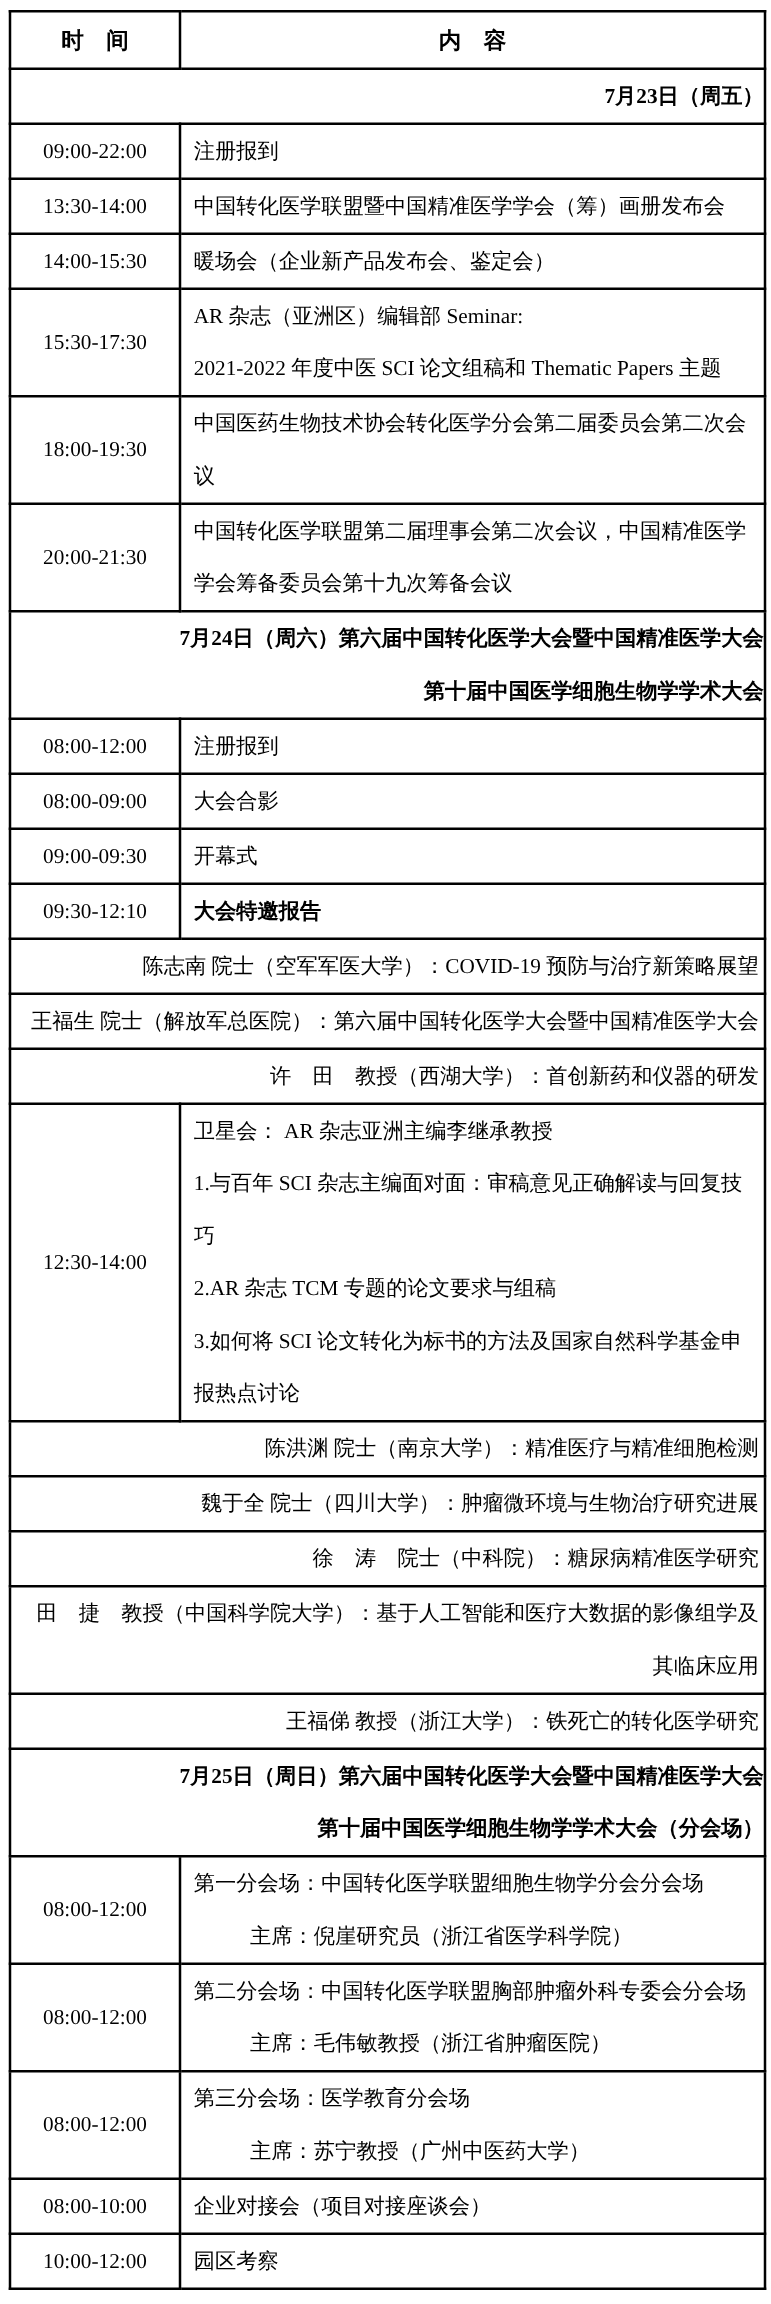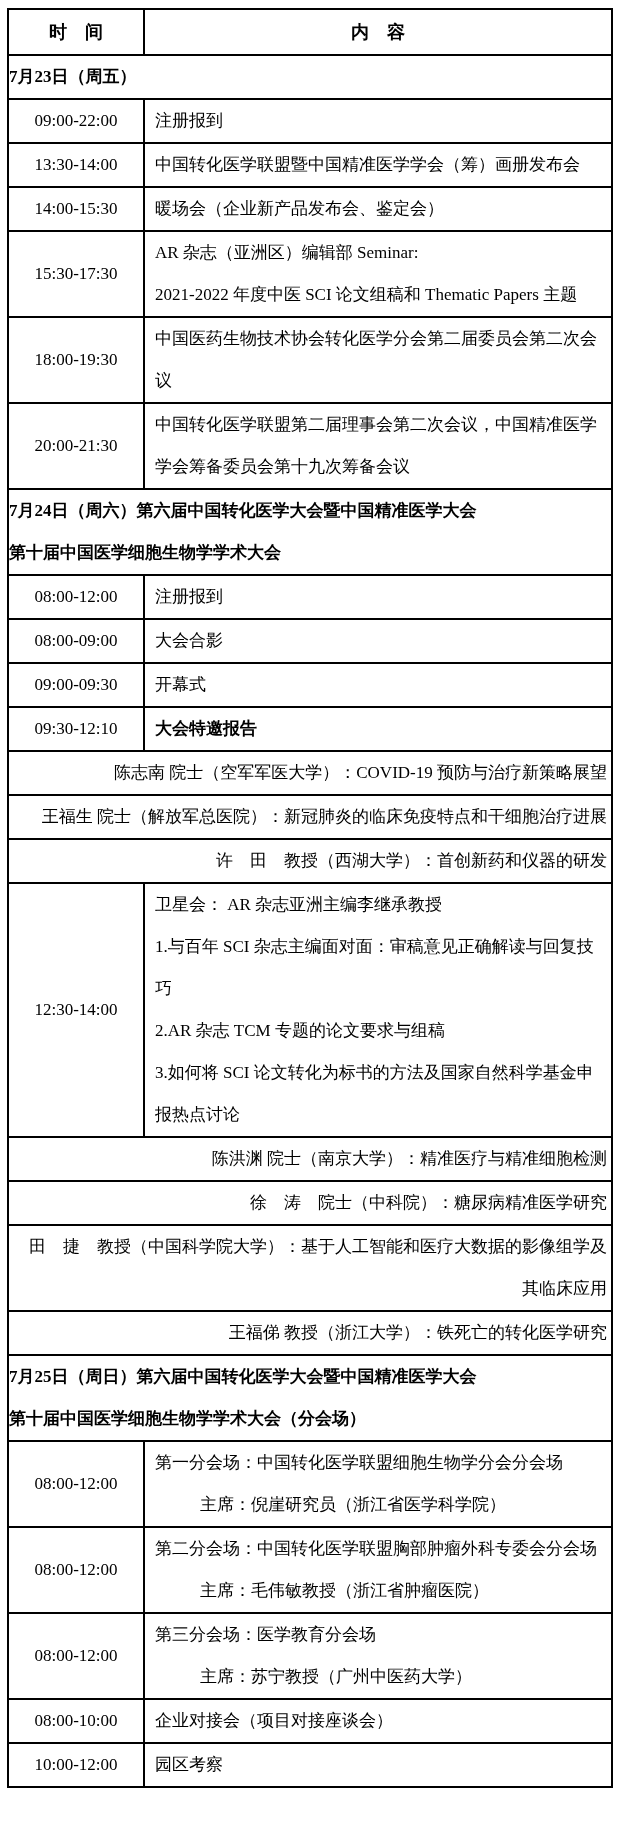--- a/index.html
+++ b/index.html
@@ -40,21 +40,21 @@
     text-align: center;
     line-height: 20px;
     margin-left: 43px;
   }
   td.content {
     padding-left: 10px;
     padding-right: 4px;
     text-align: left;
   }
   td.day {
-    text-align: left;
+    text-align: right;
     font-weight: bold;
   }
   td.full {
     padding-left: 10px;
     padding-right: 4px;
     text-align: right;
   }
   .ln { line-height: 42px; }
   .ln.b { font-weight: bold; }
   .ln.indent { padding-left: 45px; }
@@ -147,40 +147,45 @@
             <div class="ln b">大会特邀报告</div>
           </td>
         </tr>
         <tr>
           <td colspan="2" class="full">
             <div class="ln">陈志南 院士（空军军医大学）：COVID-19 预防与治疗新策略展望</div>
           </td>
         </tr>
         <tr>
           <td colspan="2" class="full">
-            <div class="ln">王福生 院士（解放军总医院）：新冠肺炎的临床免疫特点和干细胞治疗进展</div>
+            <div class="ln">王福生 院士（解放军总医院）：第六届中国转化医学大会暨中国精准医学大会</div>
           </td>
         </tr>
         <tr>
           <td colspan="2" class="full">
             <div class="ln">许　田　教授（西湖大学）：首创新药和仪器的研发</div>
           </td>
         </tr>
         <tr>
           <td class="time">12:30-14:00</td>
           <td class="content">
             <div class="ln">卫星会： AR 杂志亚洲主编李继承教授</div>
             <div class="ln">1.与百年 SCI 杂志主编面对面：审稿意见正确解读与回复技巧</div>
             <div class="ln">2.AR 杂志 TCM 专题的论文要求与组稿</div>
             <div class="ln">3.如何将 SCI 论文转化为标书的方法及国家自然科学基金申报热点讨论</div>
           </td>
         </tr>
         <tr>
           <td colspan="2" class="full">
             <div class="ln">陈洪渊 院士（南京大学）：精准医疗与精准细胞检测</div>
+          </td>
+        </tr>
+        <tr>
+          <td colspan="2" class="full">
+            <div class="ln">魏于全 院士（四川大学）：肿瘤微环境与生物治疗研究进展</div>
           </td>
         </tr>
         <tr>
           <td colspan="2" class="full">
             <div class="ln">徐　涛　院士（中科院）：糖尿病精准医学研究</div>
           </td>
         </tr>
         <tr>
           <td colspan="2" class="full">
             <div class="ln">田　捷　教授（中国科学院大学）：基于人工智能和医疗大数据的影像组学及其临床应用</div>

